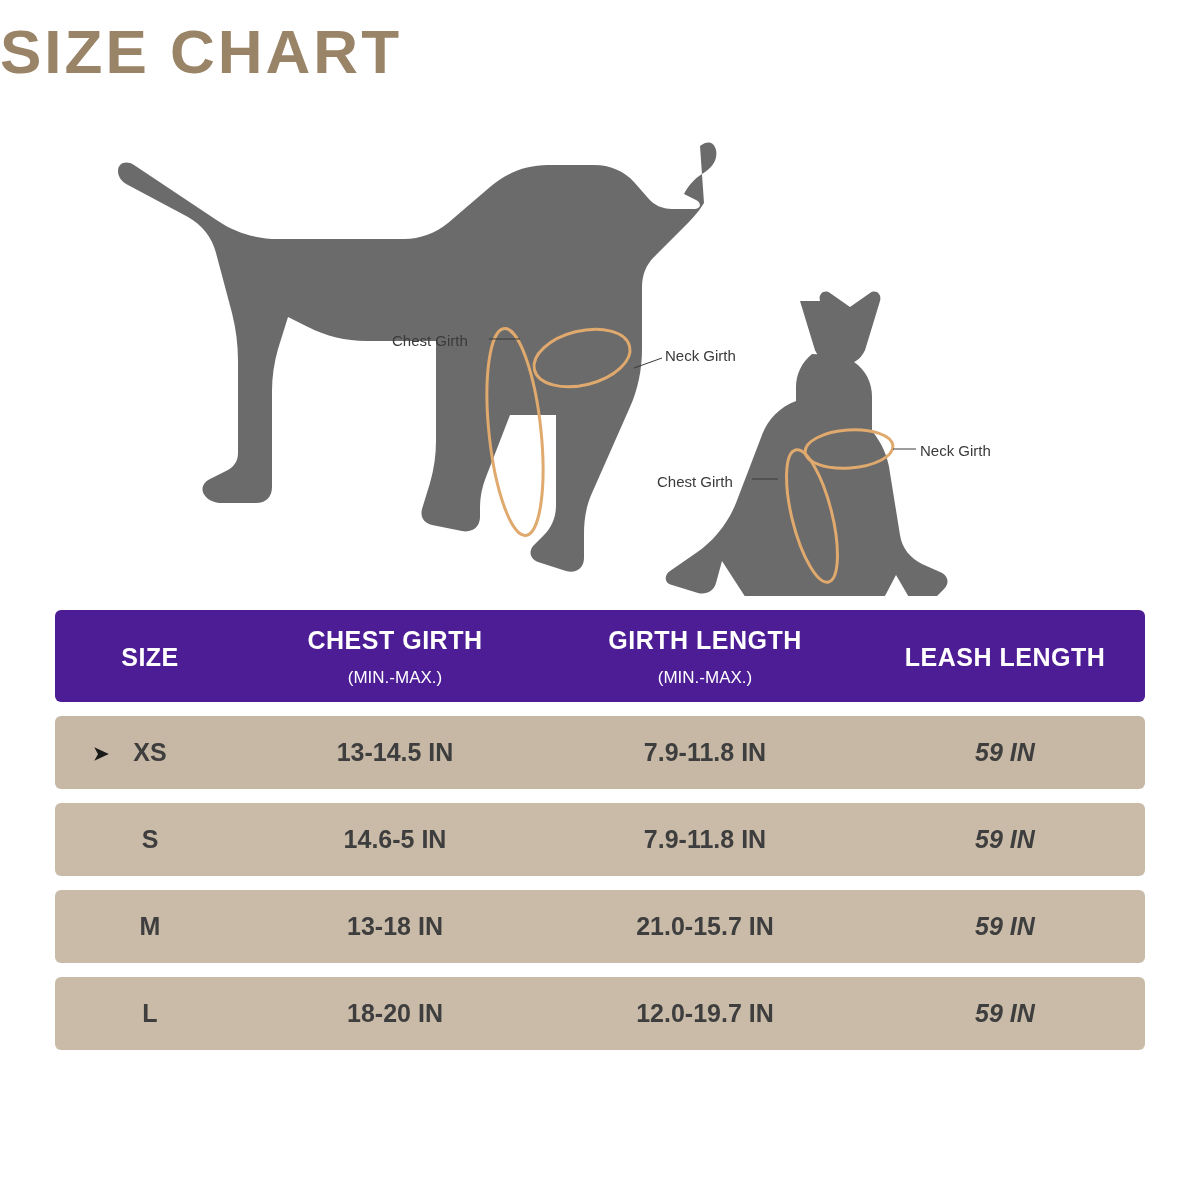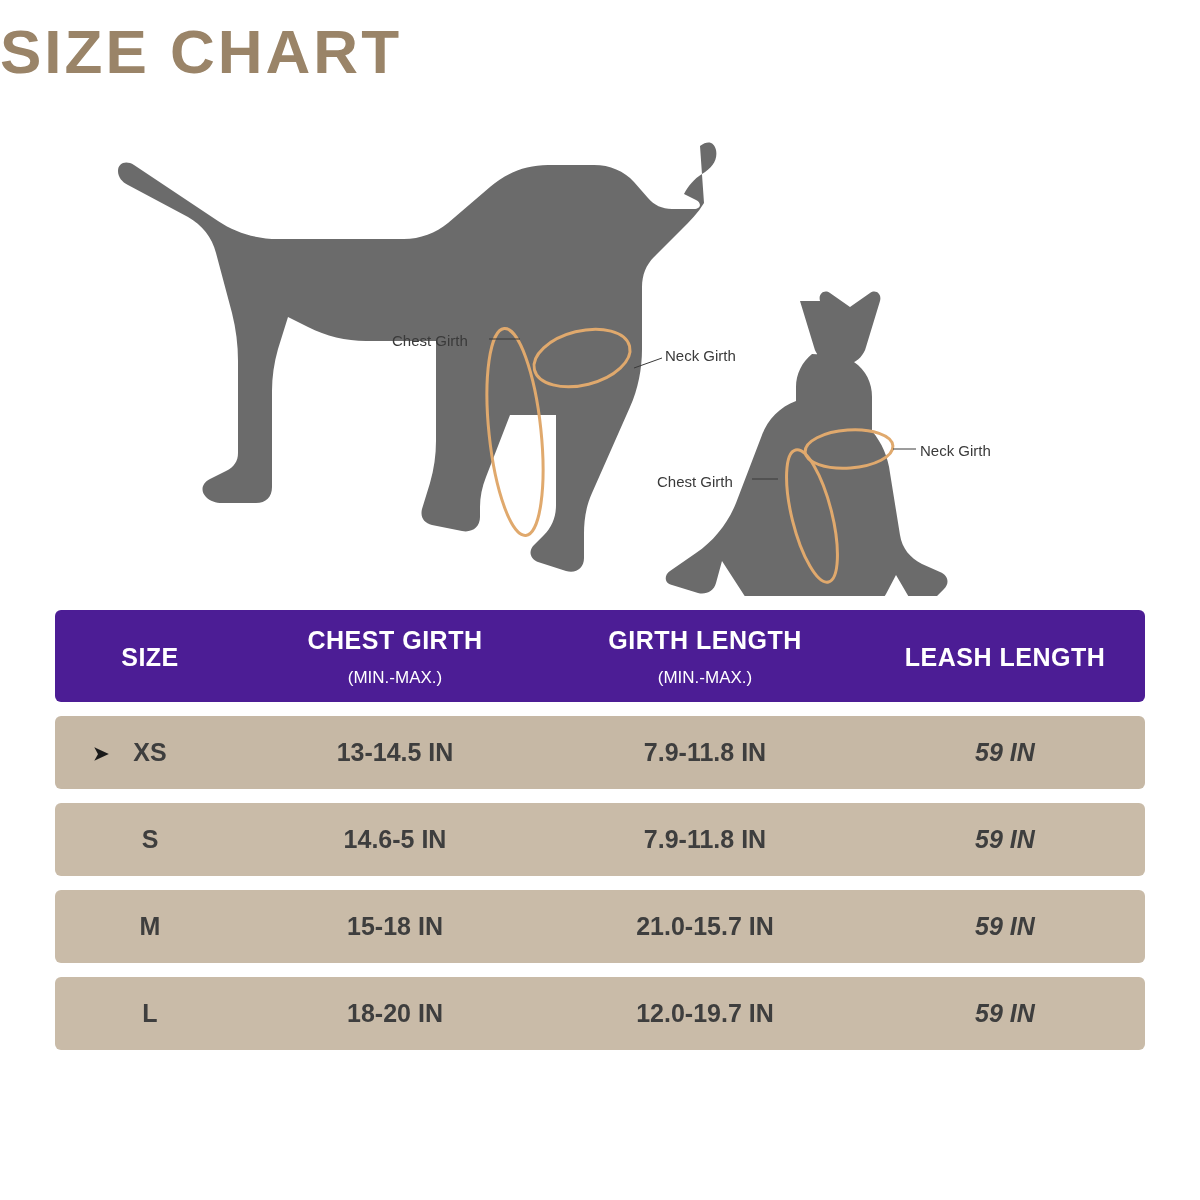--- a/index.html
+++ b/index.html
@@ -273,21 +273,21 @@
           <span>S</span>
         </td>
         <td>14.6-5 IN</td>
         <td>7.9-11.8 IN</td>
         <td>59 IN</td>
       </tr>
       <tr>
         <td>
           <span>M</span>
         </td>
-        <td>15-18 IN</td>
+        <td>13-18 IN</td>
         <td>21.0-15.7 IN</td>
         <td>59 IN</td>
       </tr>
       <tr>
         <td>
           <span>L</span>
         </td>
         <td>18-20 IN</td>
         <td>12.0-19.7 IN</td>
         <td>59 IN</td>

